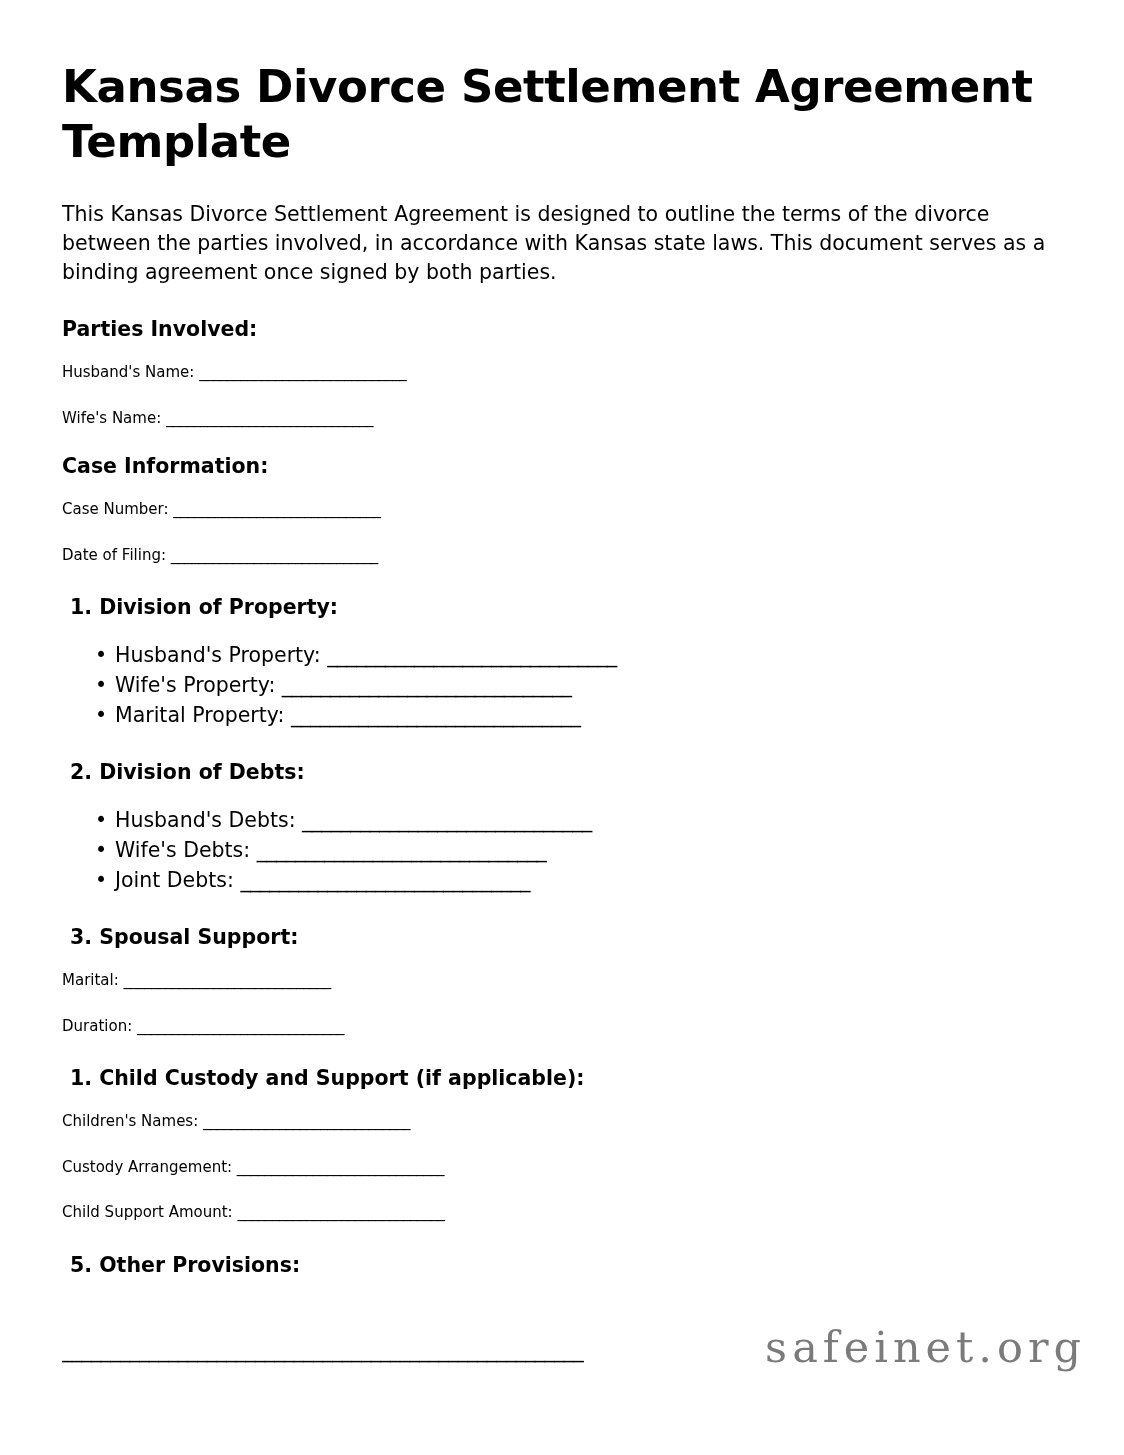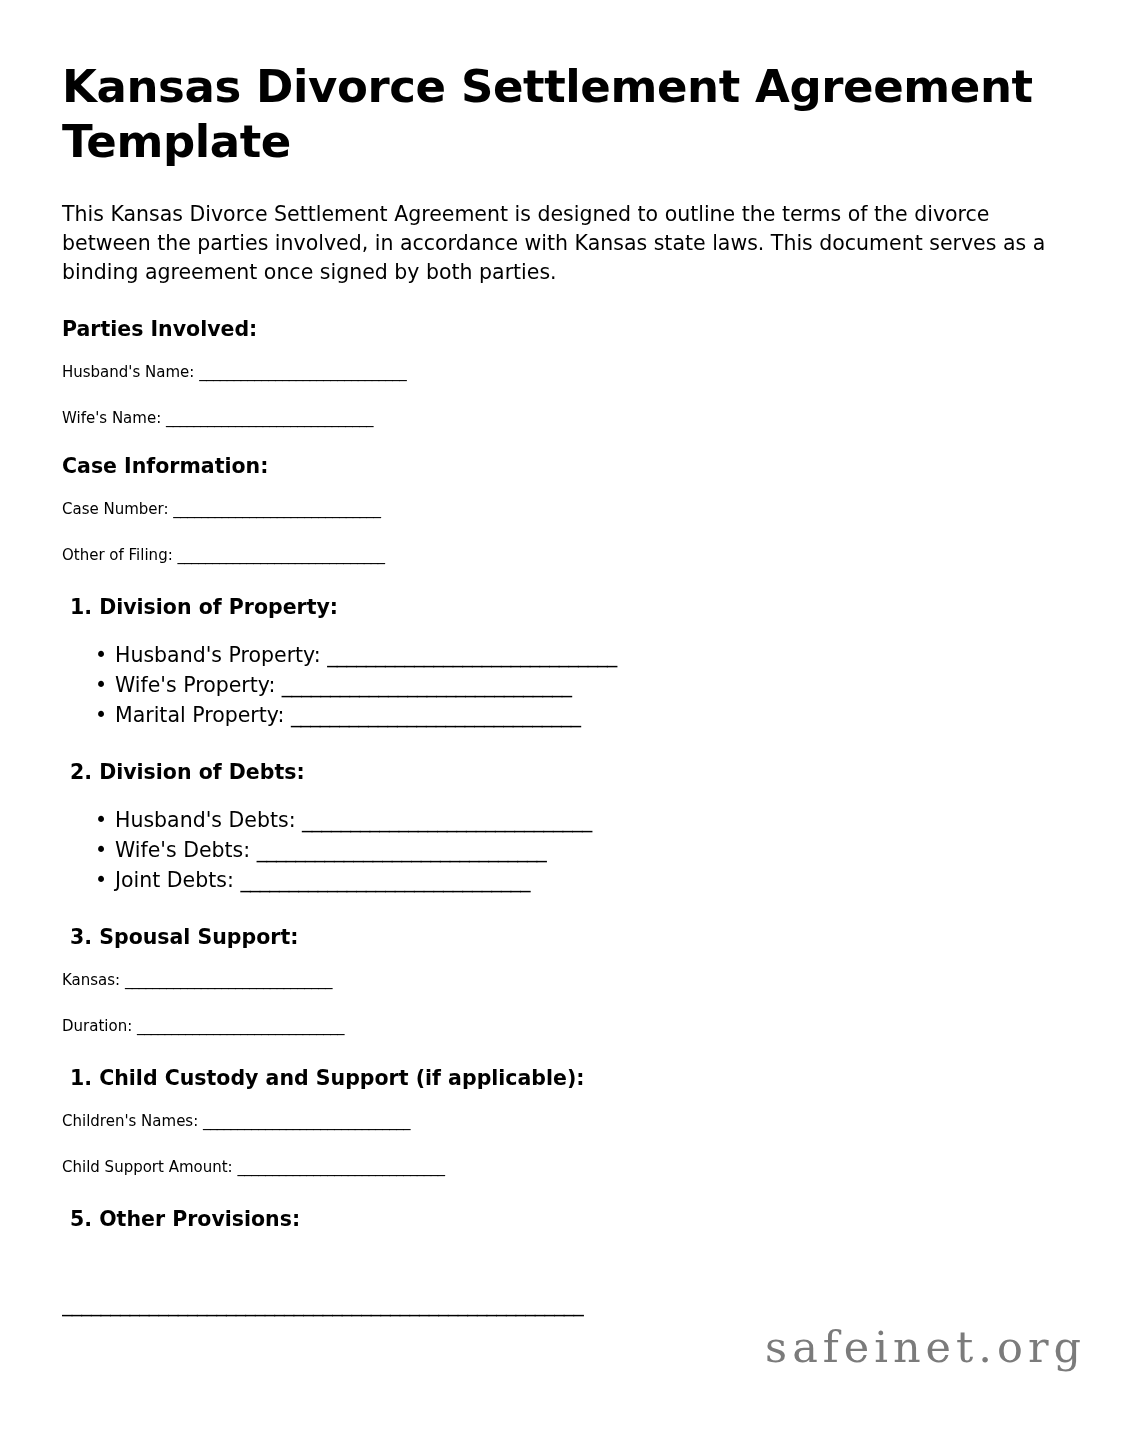--- a/index.html
+++ b/index.html
@@ -129,46 +129,47 @@
     <div class="section-heading">Parties Involved:</div>
 
     <div class="field-line"><span class="field-label">Husband's Name: </span><span class="blank">______________________________</span></div>
 
     <div class="field-line"><span class="field-label">Wife's Name: </span><span class="blank">______________________________</span></div>
 
     <div class="section-heading">Case Information:</div>
 
     <div class="field-line"><span class="field-label">Case Number: </span><span class="blank">______________________________</span></div>
 
-    <div class="field-line"><span class="field-label">Other of Filing: </span><span class="blank">______________________________</span></div>
+    <div class="field-line"><span class="field-label">Date of Filing: </span><span class="blank">______________________________</span></div>
 
     <div class="numbered-heading">1. Division of Property:</div>
     <ul class="bullets">
       <li><span>Husband's Property: </span><span class="blank">______________________________</span></li>
       <li><span>Wife's Property: </span><span class="blank">______________________________</span></li>
       <li><span>Marital Property: </span><span class="blank">______________________________</span></li>
     </ul>
 
     <div class="numbered-heading">2. Division of Debts:</div>
     <ul class="bullets">
       <li><span>Husband's Debts: </span><span class="blank">______________________________</span></li>
       <li><span>Wife's Debts: </span><span class="blank">______________________________</span></li>
       <li><span>Joint Debts: </span><span class="blank">______________________________</span></li>
     </ul>
 
     <div class="numbered-heading">3. Spousal Support:</div>
 
-    <div class="field-line"><span class="field-label">Kansas: </span><span class="blank">______________________________</span></div>
+    <div class="field-line"><span class="field-label">Marital: </span><span class="blank">______________________________</span></div>
 
     <div class="field-line"><span class="field-label">Duration: </span><span class="blank">______________________________</span></div>
 
     <div class="numbered-heading">1. Child Custody and Support (if applicable):</div>
 
     <div class="field-line"><span class="field-label">Children's Names: </span><span class="blank">______________________________</span></div>
 
+    <div class="field-line"><span class="field-label">Custody Arrangement: </span><span class="blank">______________________________</span></div>
 
     <div class="field-line"><span class="field-label">Child Support Amount: </span><span class="blank">______________________________</span></div>
 
     <div class="numbered-heading">5. Other Provisions:</div>
 
     <div class="rule-spacer-top"></div>
     <div class="rule-line">______________________________________________________</div>
     <div class="rule-gap"></div>
 
   </div>

